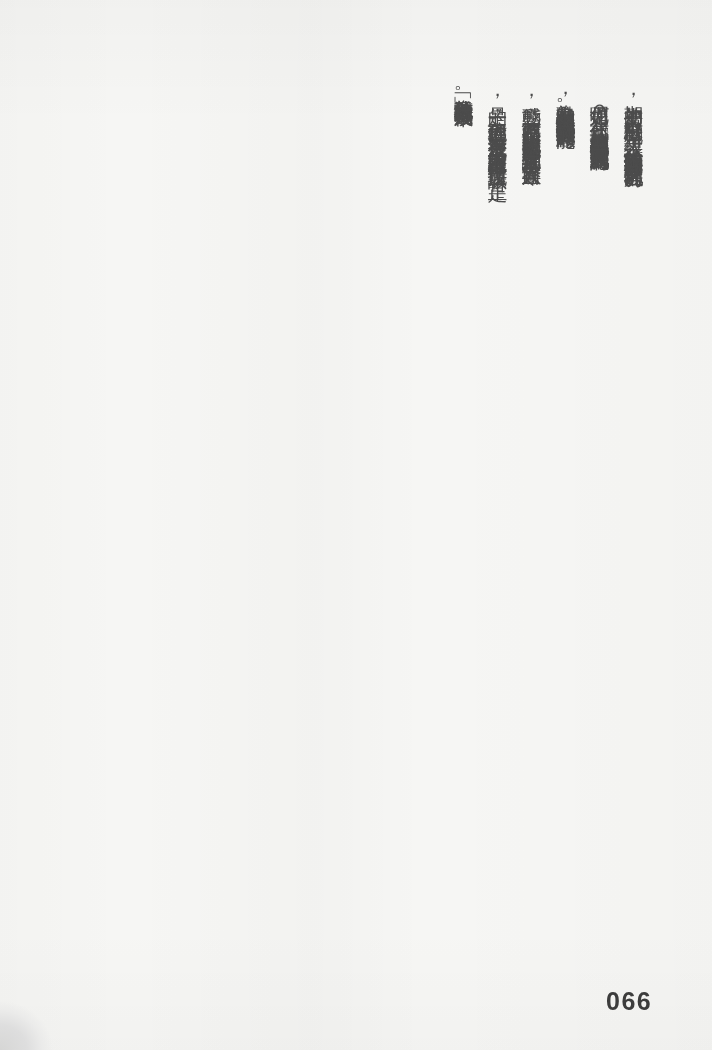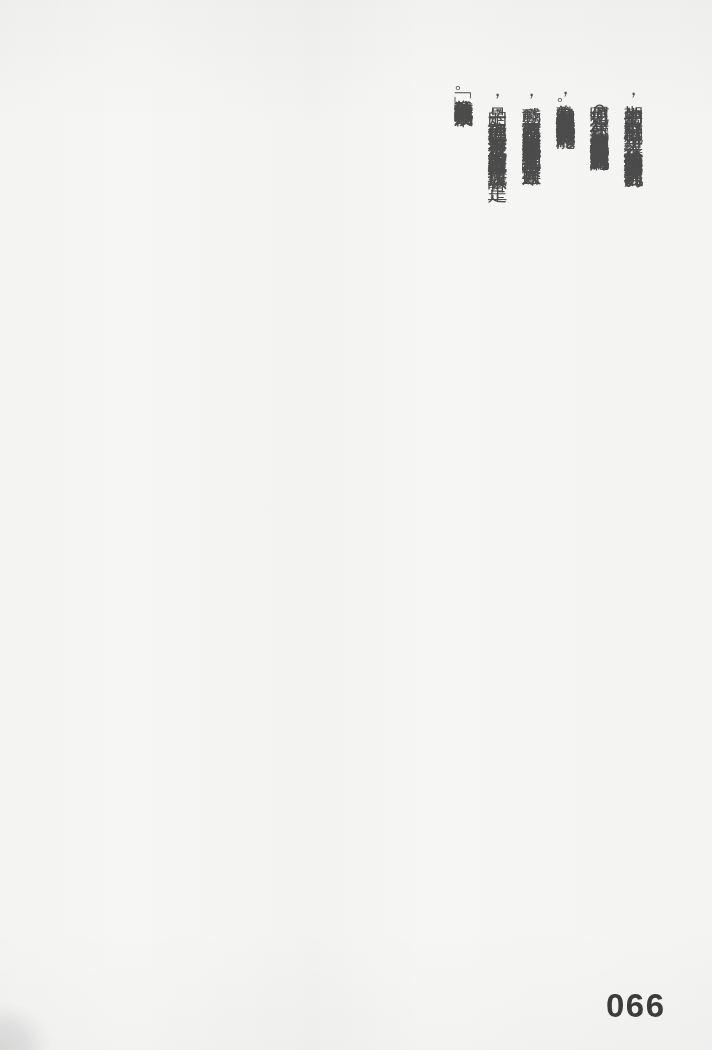--- a/index.html
+++ b/index.html
@@ -48,21 +48,21 @@
     margin: 0;
     line-height: 34px;
     white-space: nowrap;
   }
   .page-number {
     position: absolute;
     left: 606px;
     top: 987px;
     font-family: "Liberation Sans", "DejaVu Sans", sans-serif;
     font-weight: 700;
-    font-size: 33px;
+    font-size: 25px;
     letter-spacing: 1.5px;
     color: var(--page-number, #3c3c3c);
   }
   
   .corner-curl {
     position: absolute;
     left: 0;
     bottom: 0;
     width: 56px;
     height: 48px;

